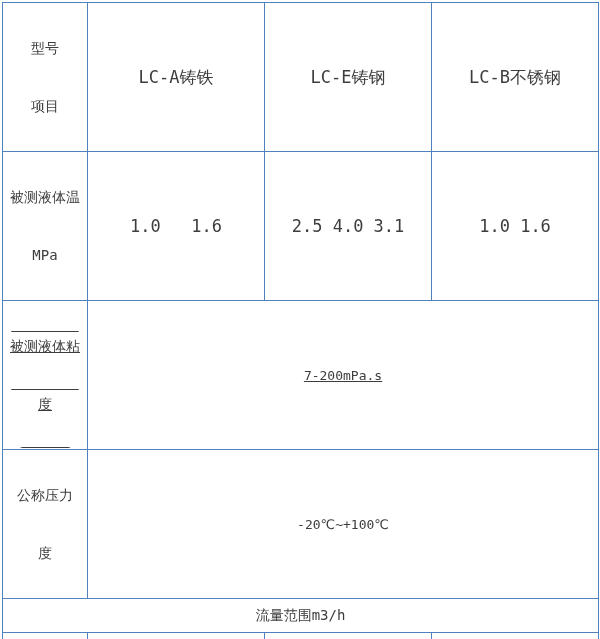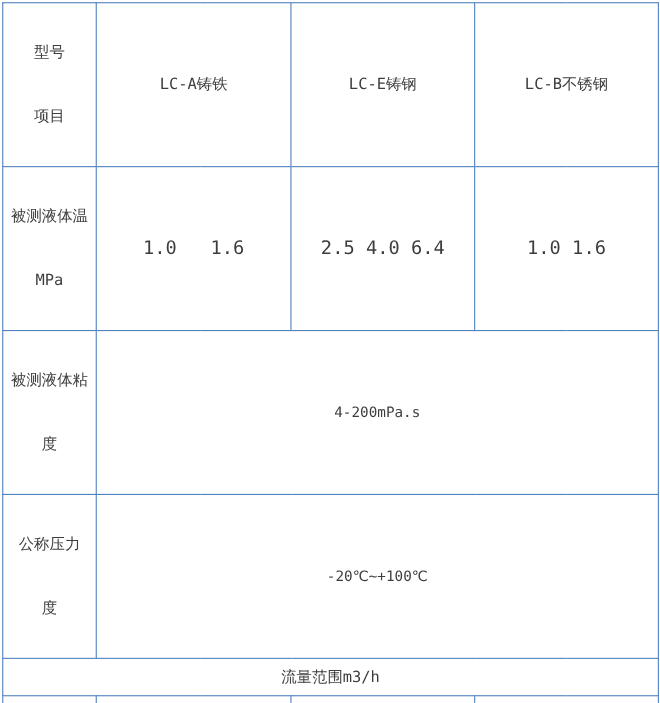--- a/index.html
+++ b/index.html
@@ -24,27 +24,27 @@
     vertical-align: middle;
     padding: 0;
     font-size: 17px;
     white-space: pre;
     overflow: hidden;
   }
   td.lbl { font-size: 14px; border-radius: 26px; }
   .line { line-height: 26px; }
   tr.r1 { height: 51px; }
   tr.r2 { height: 49px; }
-  tr.r3 { height: 48px; }
+  tr.r3 { height: 48px; text-decoration: underline; }
   tr.r4 { height: 50px; }
   tr.r5 { height: 34px; margin-left: 24px; }
   tr.r6 { height: 49px; }
   tbody tr { height: 25px; }
   td.mat, td.span-val, td.acc { font-size: 13px; }
-  td.mat { font-size: 14px; }
+  td.mat { font-size: 17px; }
   
   td.model-spec { vertical-align: top; }
 </style>
 </head>
 <body>
 
 <div class="wrap">
   <table>
     <colgroup>
       <col style="width:85px">
@@ -64,29 +64,29 @@
       <td class="mat" colspan="2">LC-A铸铁</td>
       <td class="mat" colspan="2">LC-E铸钢</td>
       <td class="mat" colspan="2">LC-B不锈钢</td>
     </tr>
     <tr class="r2">
       <td class="lbl">
         <div class="line">被测液体温</div>
         <div class="line">MPa</div>
       </td>
       <td colspan="2">1.0   1.6</td>
-      <td colspan="2">2.5 4.0 6.4</td>
+      <td colspan="2">2.5 4.0 3.1</td>
       <td colspan="2">1.0 1.6</td>
     </tr>
     <tr class="r3">
       <td class="lbl">
         <div class="line">被测液体粘</div>
         <div class="line">度</div>
       </td>
-      <td class="span-val" colspan="6">4-200mPa.s</td>
+      <td class="span-val" colspan="6">7-200mPa.s</td>
     </tr>
     <tr class="r4">
       <td class="lbl">
         <div class="line">公称压力</div>
         <div class="line">度</div>
       </td>
       <td class="span-val" colspan="6">-20℃~+100℃</td>
     </tr>
     <tr class="r5">
       <td class="lbl" colspan="7">流量范围m3/h</td>

